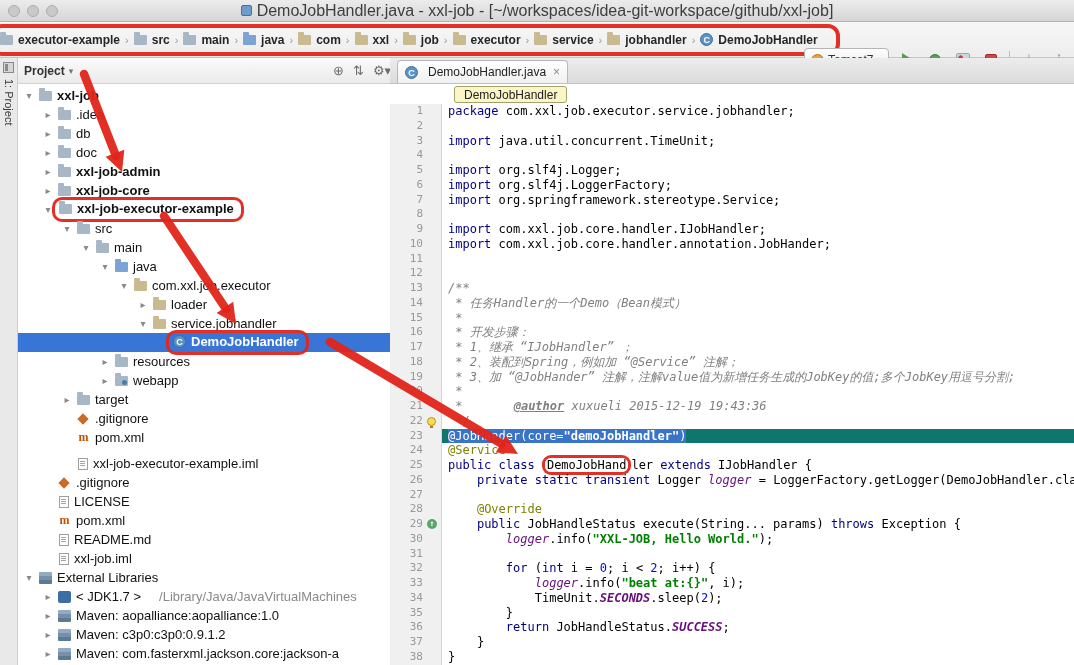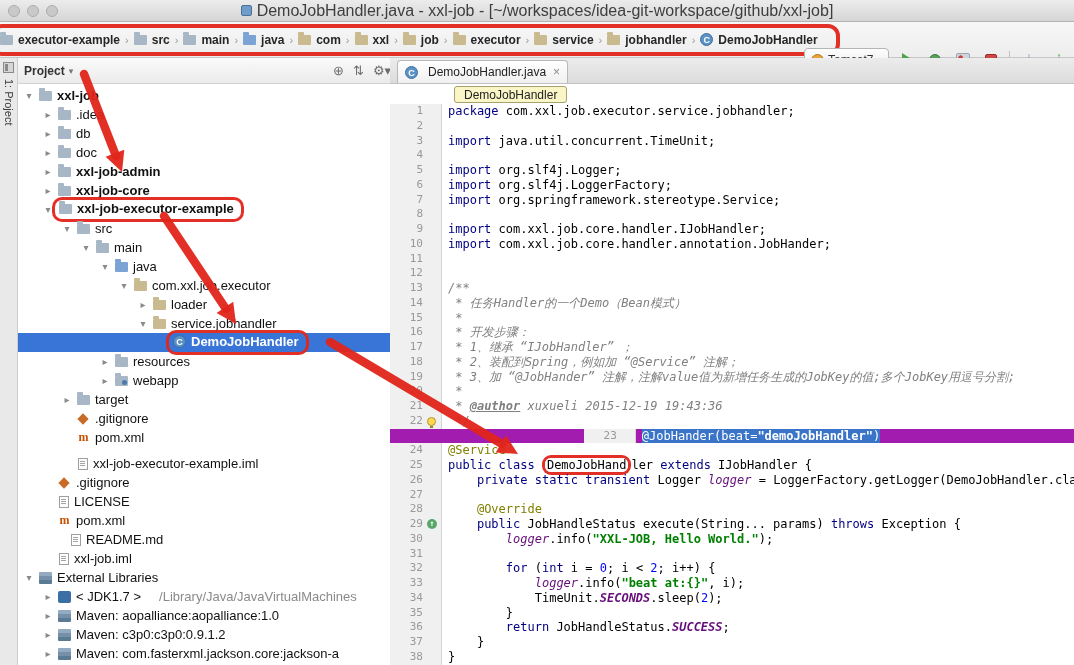--- a/index.html
+++ b/index.html
@@ -114,37 +114,37 @@
   }
   .tab-close{ color:#8a8a8a; font-size:12px; padding-left:2px; }
   .chiprow{ height:20px; display:flex; align-items:center; background:#fff; }
   .chip{
     margin-left:64px; padding:0 9px; height:17px; line-height:16px; font-size:12px; color:#222;
     background:#fbf6c7; border:1px solid #a2a26a; border-radius:3px;
   }
   .code-area{ position:absolute; left:0; top:46px; width:684px; height:561px; overflow:hidden;
     font-family:"DejaVu Sans Mono", monospace; font-size:12px; }
   .code-row{ display:flex; height:14.75px; line-height:14.75px; position:relative; }
-  .code-row.sel{ background:#a21caf;justify-content:center; }
+  .code-row.sel{ background:#0f766e; }
   .gut{ display:flex; flex:none; width:52px; background:#f0f0f0; border-right:1px solid #d5d5d5; }
   .ln{ width:33px; text-align:right; color:#999; font-size:11px; }
   .gslot{ width:18px; position:relative; }
   .g-bulb{ position:absolute; left:4px; top:3px; width:9px; height:9px; border-radius:50%; background:#ffd84d; border:1px solid #b2952c; }
   .g-bulb::after{ content:""; position:absolute; left:2px; bottom:-3px; width:3px; height:2px; background:#9b8326; }
   .g-ovr{ position:absolute; left:4px; top:2px; width:10px; height:10px; border-radius:50%; background:#59a869; color:#fff; font-size:8px; line-height:10px; text-align:center; font-weight:bold; }
   .ct{ white-space:pre; padding-left:6px; }
   .ct span{ white-space:pre; }
   .tk-k{ color:#000080; font-weight:normal; }
   .tk-s{ color:#008000; font-weight:bold; }
   .tk-n{ color:#0000ff; }
   .tk-a{ color:#808000; }
   .tk-f{ color:#660e7a; font-style:italic; }
   .tk-sf{ color:#660e7a; font-style:italic; font-weight:bold; }
   .tk-c{ color:#808080; font-style:italic; }
-  .tk-ct{ color:#808080; font-style:italic; font-weight:bold; text-decoration:underline; }
+  .tk-ct{ color:#808080; font-style:italic; font-weight:bold; text-decoration:underline;margin-left:44px; }
   .tk-box{ box-shadow:0 0 0 3px rgba(225,37,27,.95); border-radius:6px; padding:0 2px; margin:0 3px; background:#fff; }
   .selspan{ background:#3a74c8; }
   .selspan span{ color:#fff !important; }
 
   
   .overlay{ position:absolute; left:0; top:0; width:1074px; height:665px; pointer-events:none; z-index:60; }
 </style>
 </head>
 <body>
 
@@ -416,21 +416,21 @@
           <span class="tlabel">LICENSE</span>
         </span>
       </div>
       <div class="trow" style="padding-left: 23px;">
         <span class="tarrow"></span>
         <span class="tlabelwrap">
           <span class="ic ic-maven">m</span>
           <span class="tlabel">pom.xml</span>
         </span>
       </div>
-      <div class="trow" style="padding-left: 35px;">
+      <div class="trow" style="padding-left: 23px;">
         <span class="tarrow"></span>
         <span class="tlabelwrap">
           <span class="ic ic-file"></span>
           <span class="tlabel">README.md</span>
         </span>
       </div>
       <div class="trow" style="padding-left: 23px;">
         <span class="tarrow"></span>
         <span class="tlabelwrap">
           <span class="ic ic-file"></span>
@@ -649,21 +649,21 @@
             <span class="g-bulb"></span>
           </span>
         </span>
         <span class="ct"><span class="tk-c"> */</span></span>
       </div>
       <div class="code-row sel">
         <span class="gut">
           <span class="ln">23</span>
           <span class="gslot"></span>
         </span>
-        <span class="ct"><span class="selspan"><span class="tk-a">@JobHander</span><span>(beat=</span><span class="tk-s">"demoJobHandler"</span><span>)</span></span></span>
+        <span class="ct"><span class="selspan"><span class="tk-a">@JobHander</span><span>(core=</span><span class="tk-s">"demoJobHandler"</span><span>)</span></span></span>
       </div>
       <div class="code-row">
         <span class="gut">
           <span class="ln">24</span>
           <span class="gslot"></span>
         </span>
         <span class="ct"><span class="tk-a">@Service</span></span>
       </div>
       <div class="code-row">
         <span class="gut">

